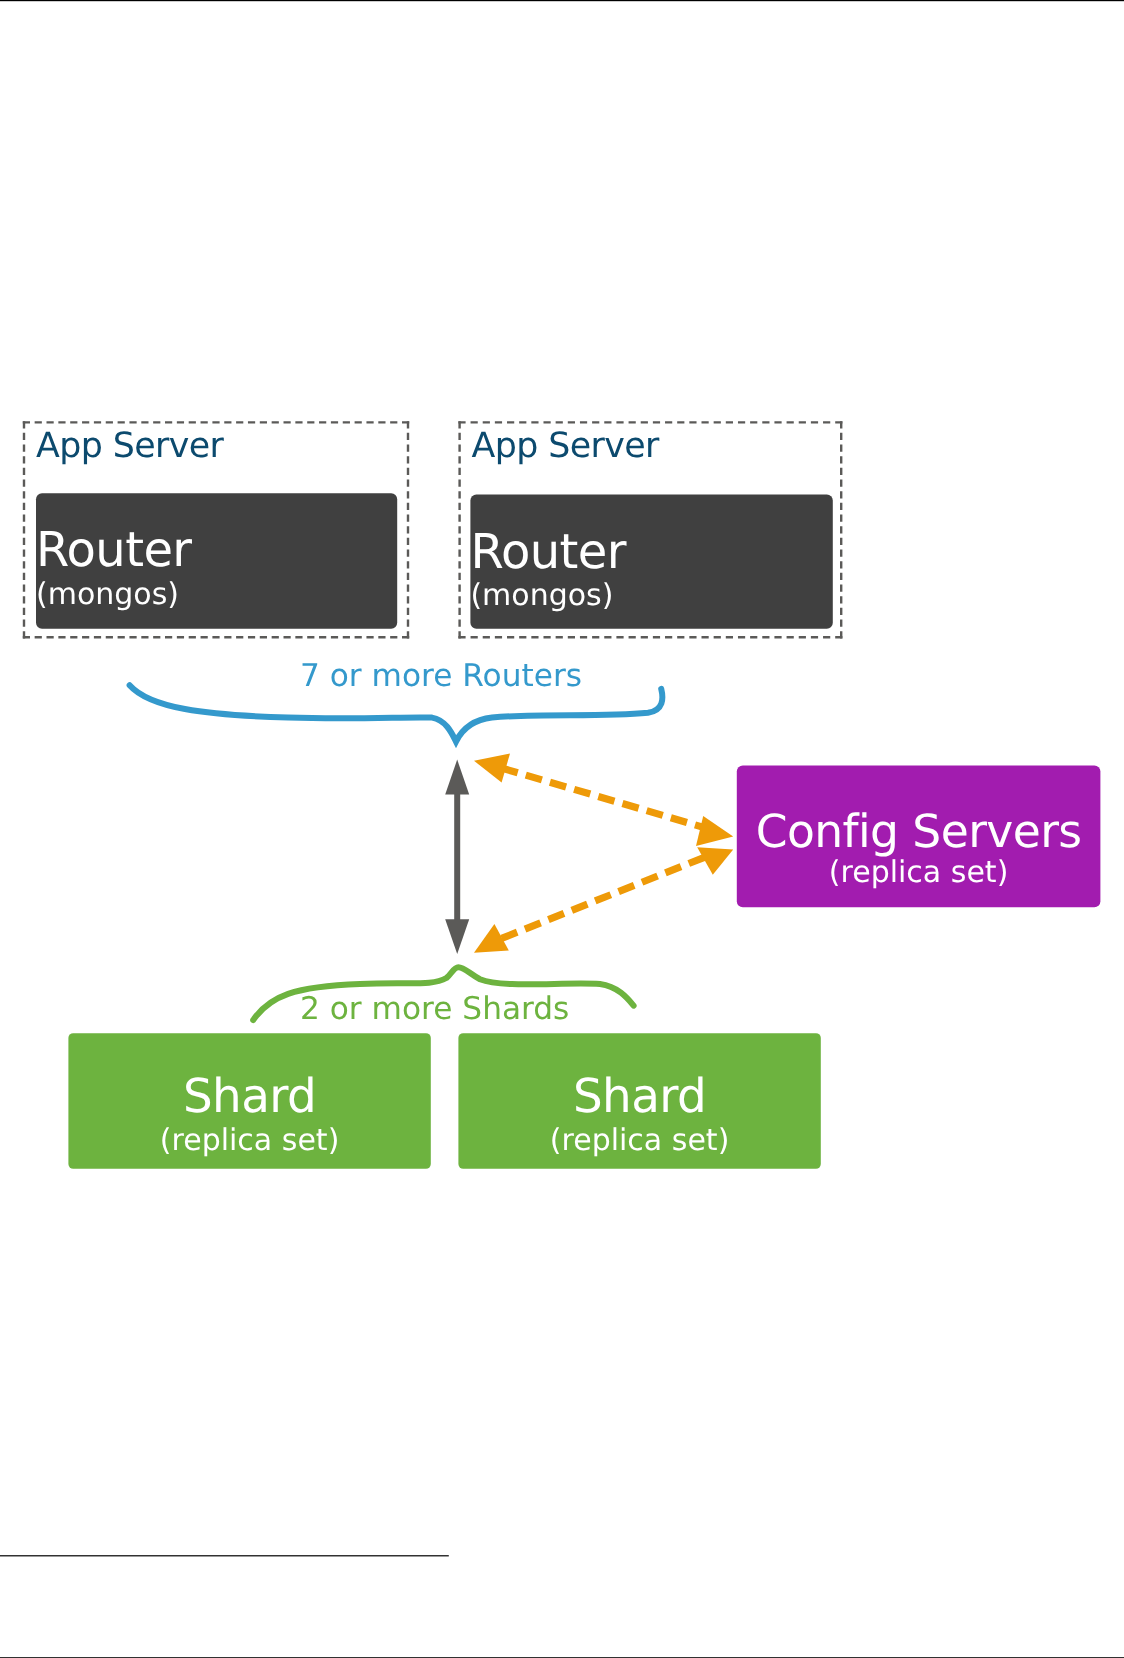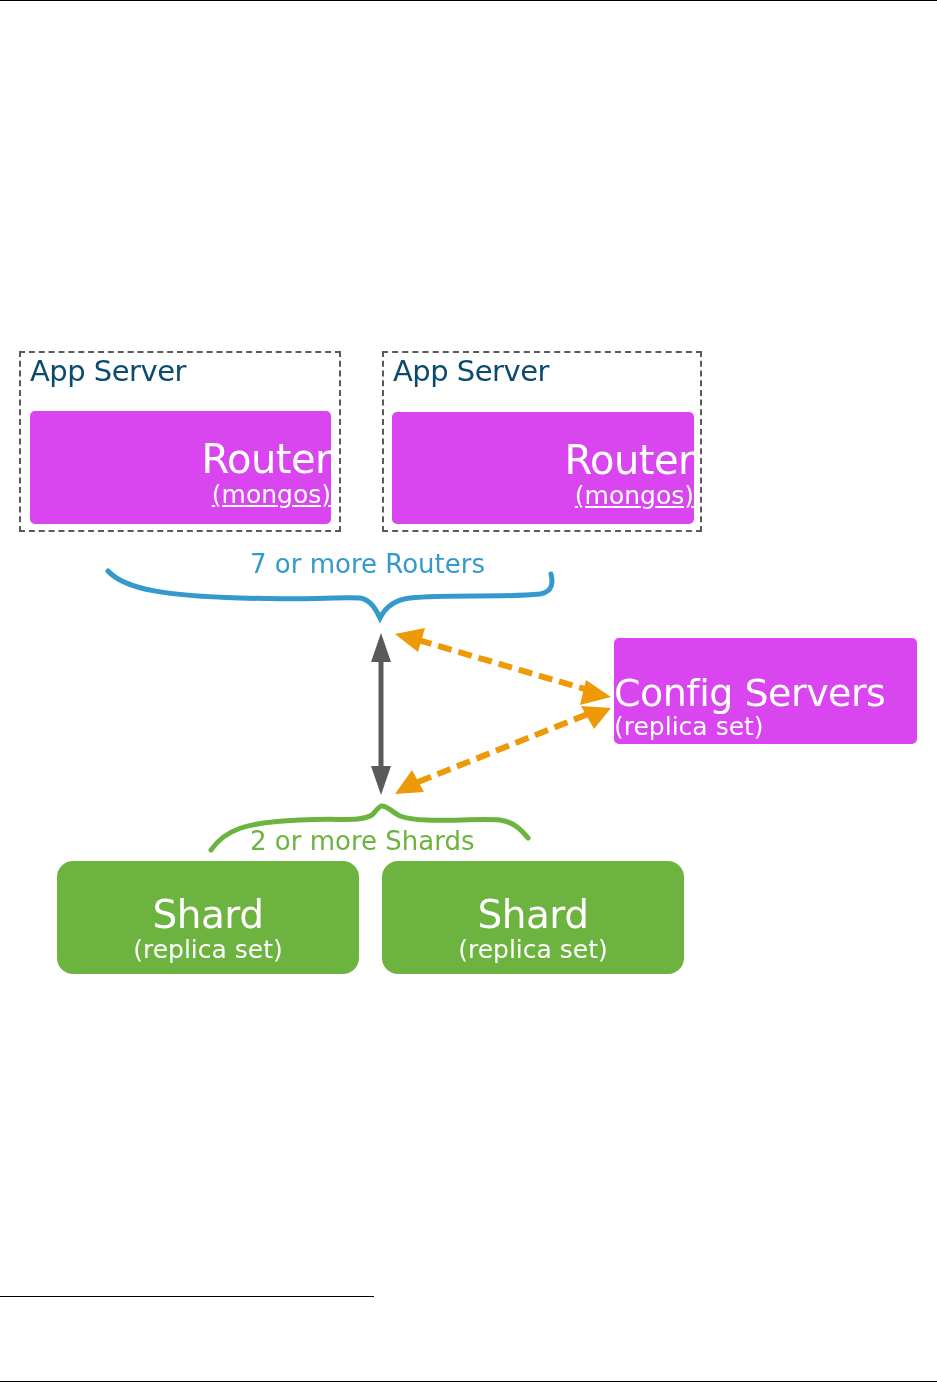--- a/index.html
+++ b/index.html
@@ -5,31 +5,31 @@
   html, body { margin: 0; padding: 0; background: #ffffff; }
   body { width: 937px; height: 1382px; position: relative; overflow: hidden;
          font-family: "DejaVu Sans", sans-serif; }
   .rule { position: absolute; background: #000; }
   .top-rule { left: 0; top: 0; width: 937px; height: 1px; }
   .bottom-rule { left: 0; top: 1381px; width: 937px; height: 1px; }
   .footnote-rule { left: 0; top: 1296px; width: 374px; height: 1px; }
 
   .app-server { position: absolute; border: 2px dashed #5b5a58; box-sizing: border-box; }
   .app-server .title { position: absolute; left: 9px; top: 1px; font-size: 29px; color: #0c4a6e; letter-spacing: -0.5px; }
-  .router { position: absolute; background: #d946ef; border-radius: 5px; color: #fff; text-align: right; }
+  .router { position: absolute; background: #404040; border-radius: 5px; color: #fff; text-align: left; }
   .router .main { display: block; font-size: 40px; line-height: 44px; margin-top: 26px; letter-spacing: -0.5px; }
-  .router .sub { display: block; font-size: 25px; line-height: 28px; text-decoration: underline; }
+  .router .sub { display: block; font-size: 25px; line-height: 28px; }
 
-  .config { position: absolute; left: 614px; top: 638px; width: 303px; height: 106px;
-            background: #d946ef; border-radius: 5px; color: #fff; text-align: left; }
+  .config { position: absolute; left: 614px; top: 638px; width: 303px; height: 118px;
+            background: #a21caf; border-radius: 5px; color: #fff; text-align: center; }
   .config .main { display: block; font-size: 38px; line-height: 42px; margin-top: 34px; letter-spacing: -0.5px; }
   .config .sub { display: block; font-size: 25px; line-height: 26px; }
 
   .shard { position: absolute; top: 861px; width: 302px; height: 113px;
-           background: #6db33f; border-radius: 16px; color: #fff; text-align: center; }
+           background: #6db33f; border-radius: 4px; color: #fff; text-align: center; }
   .shard .main { display: block; font-size: 39px; line-height: 42px; margin-top: 33px; letter-spacing: -0.5px; }
   .shard .sub { display: block; font-size: 25px; line-height: 28px; }
 
   .brace-label { position: absolute; font-size: 26px; white-space: nowrap; }
   .routers-label { left: 250px; top: 549px; color: #3499cc; }
   .shards-label { left: 250px; top: 826px; color: #6db33f; }
 
   svg.overlay { position: absolute; left: 0; top: 0; width: 937px; height: 1382px; pointer-events: none; }
 </style>
 </head>

